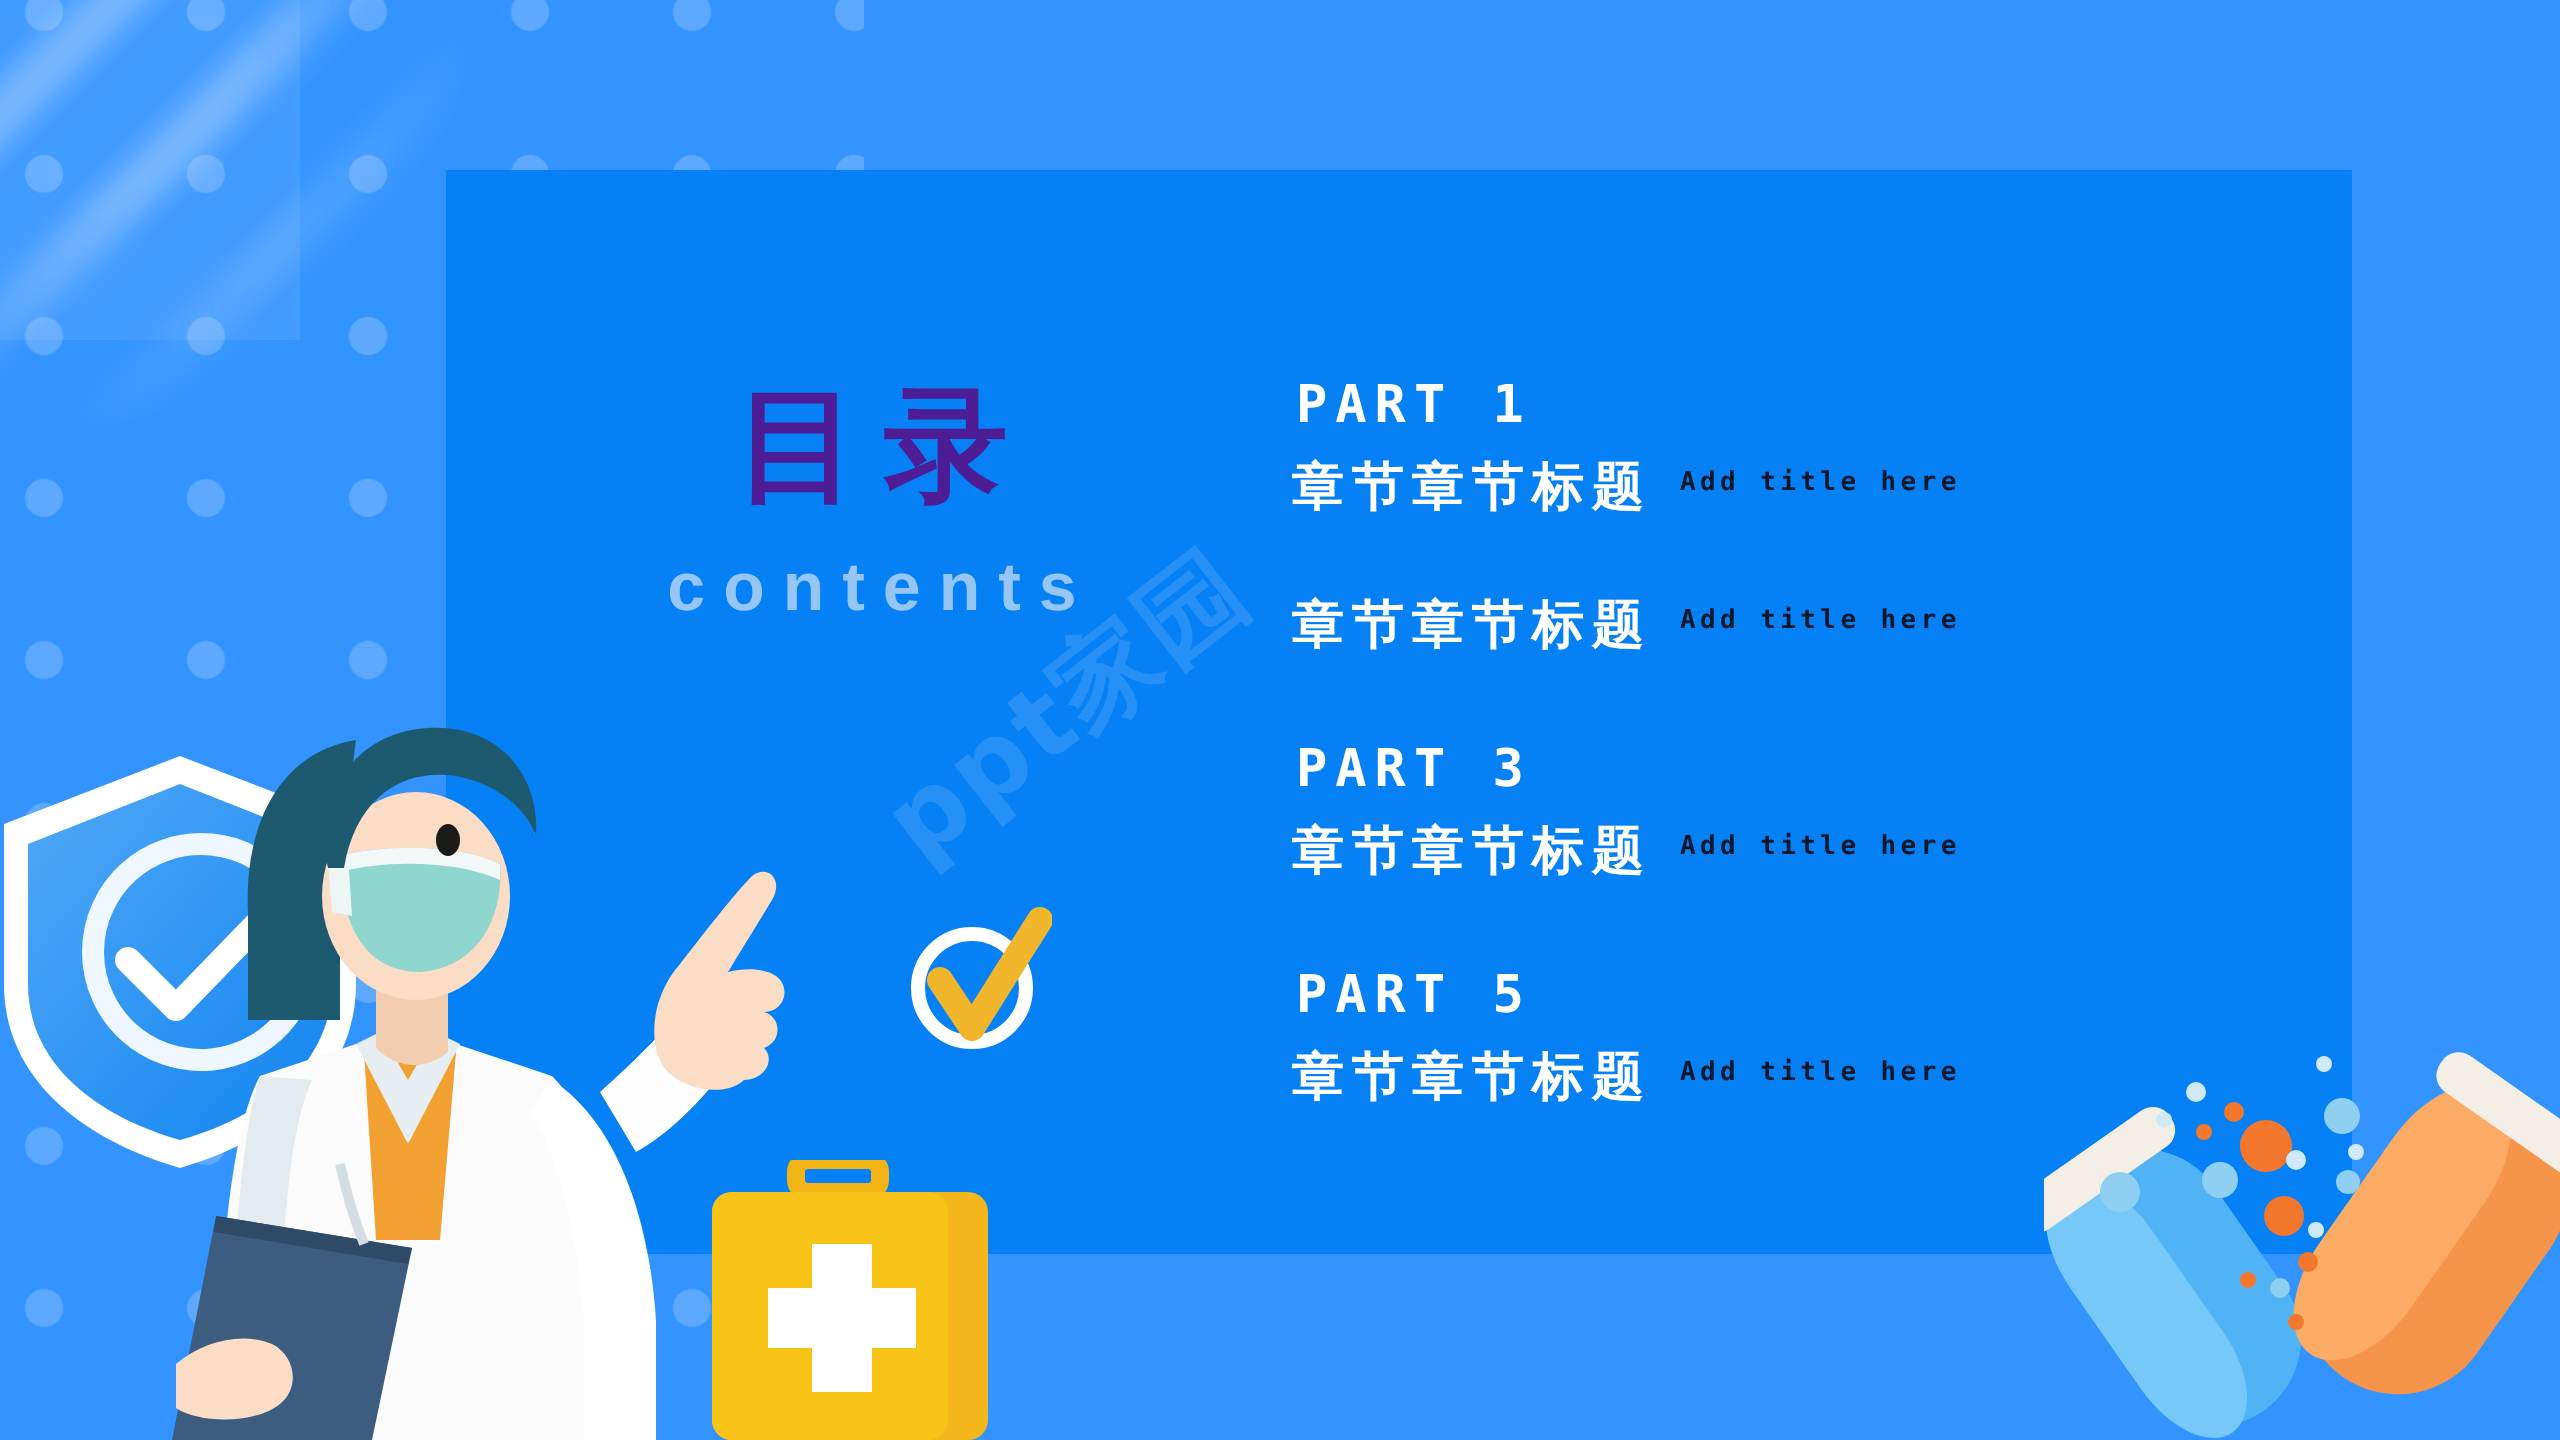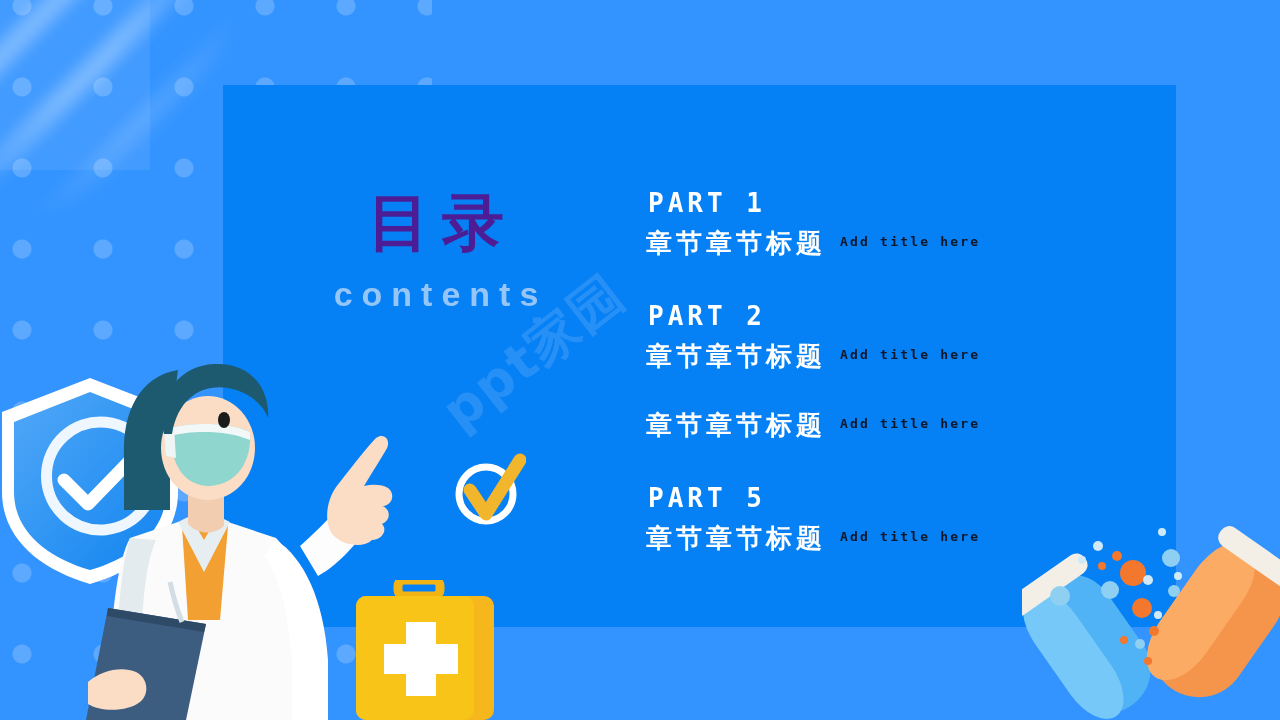--- a/index.html
+++ b/index.html
@@ -116,28 +116,28 @@
 
     <div class="toc-item">
       <div class="part-no">PART 1</div>
       <div class="toc-row">
         <div class="toc-cn">章节章节标题</div>
         <div class="toc-en">Add title here</div>
       </div>
     </div>
 
     <div class="toc-item">
-      <div class="part-no">PART 2</div>
-      <div class="toc-row">
-        <div class="toc-cn">章节章节标题</div>
-        <div class="toc-en">Add title here</div>
-      </div>
-    </div>
-
-    <div class="toc-item">
+      <div class="toc-row">
+        <div class="toc-cn">章节章节标题</div>
+        <div class="toc-en">Add title here</div>
+      </div>
+    </div>
+
+    <div class="toc-item">
+      <div class="part-no">PART 3</div>
       <div class="toc-row">
         <div class="toc-cn">章节章节标题</div>
         <div class="toc-en">Add title here</div>
       </div>
     </div>
 
     <div class="toc-item">
       <div class="part-no">PART 5</div>
       <div class="toc-row">
         <div class="toc-cn">章节章节标题</div>

